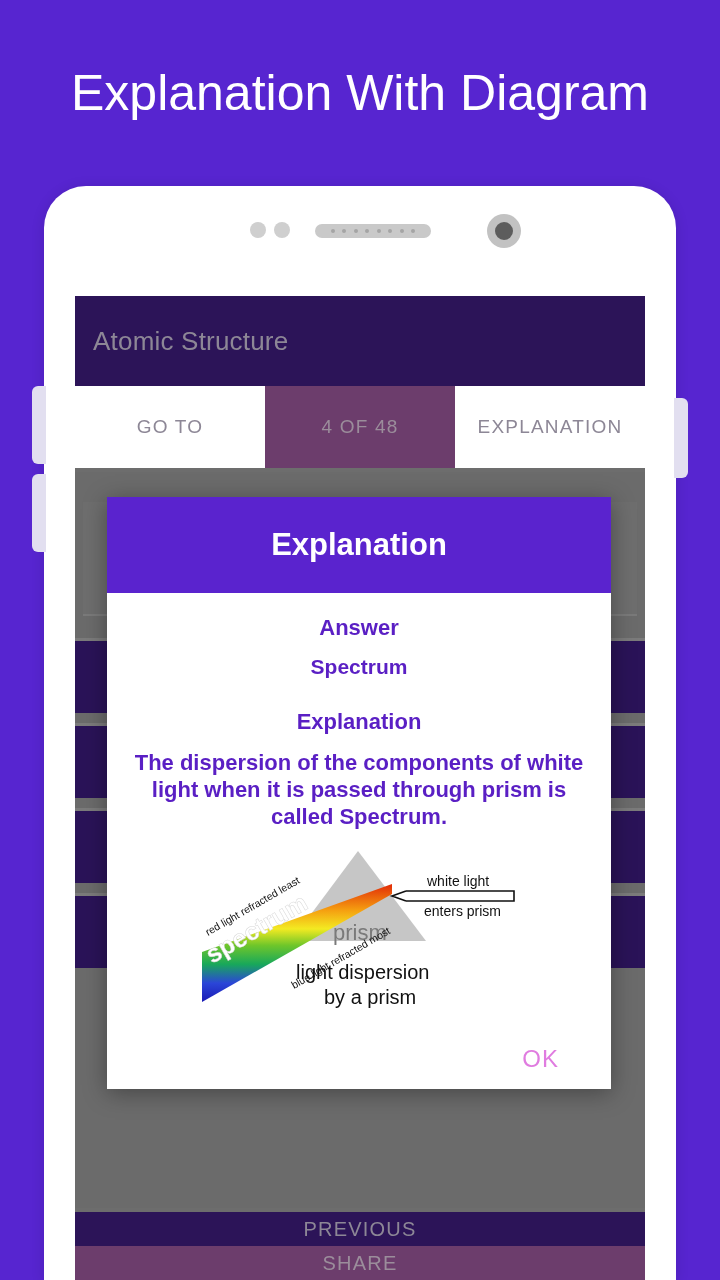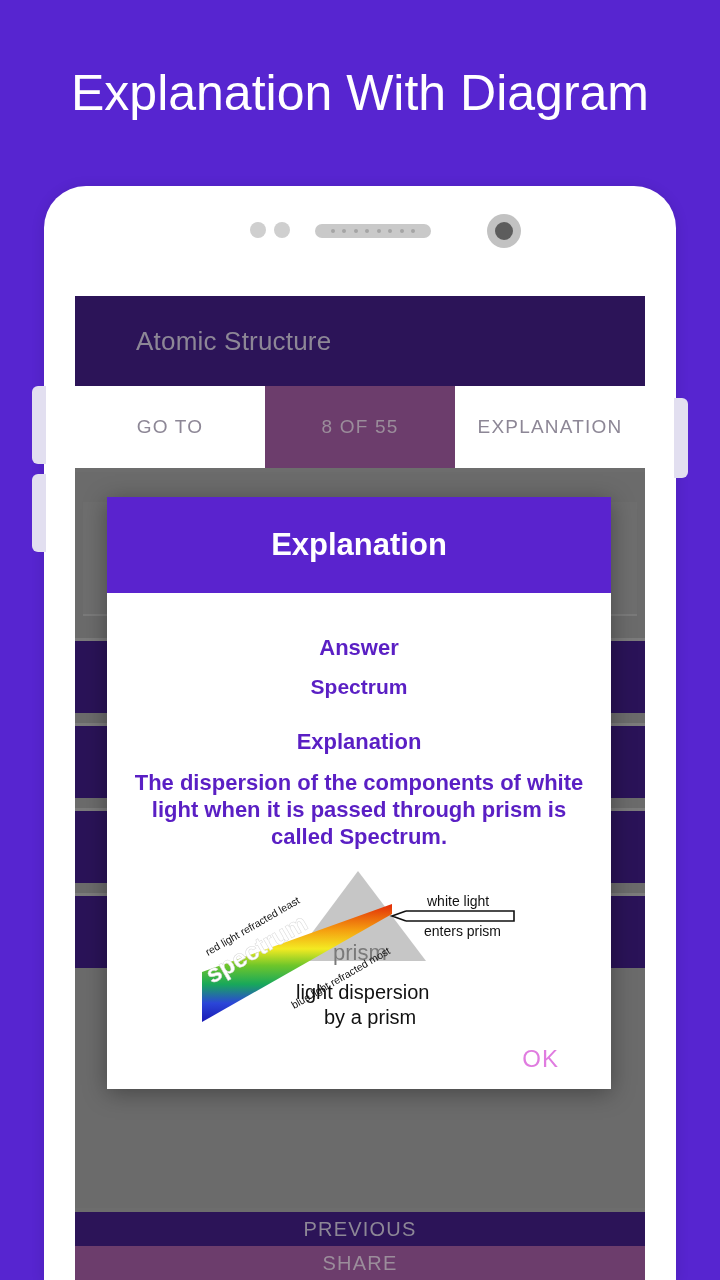--- a/index.html
+++ b/index.html
@@ -54,21 +54,21 @@
   }
   .camera .lens{width:18px;height:18px;border-radius:50%;background:#5d5d5d;}
 
   
   .screen{
     position:absolute;left:31px;top:110px;width:570px;height:984px;
     background:#6b6b6b;overflow:hidden;
   }
   .app-bar{
     height:90px;background:#2c1458;
-    display:flex;align-items:center;padding-left:43px;
+    display:flex;align-items:center;
   }
   .app-title{
     color:#8d8796;font-size:26px;padding-left:18px;letter-spacing:.2px;
   }
   .tabs{height:82px;display:flex;background:#ffffff;}
   .tab{
     flex:1;display:flex;align-items:center;justify-content:center;
     color:#8d8796;font-size:19px;letter-spacing:1.2px;
   }
   .tab.active{background:#6c3d6c;color:#9b8d9b;}
@@ -106,21 +106,21 @@
   .dialog{
     position:absolute;left:107px;top:497px;width:504px;height:592px;
     background:#ffffff;box-shadow:0 4px 22px rgba(0,0,0,.35);
   }
   .dlg-head{
     height:96px;background:#5a23ce;display:flex;align-items:center;justify-content:center;
   }
   .dlg-head .t{color:#fff;font-weight:700;font-size:31px;}
   .dlg-body{padding:22px 0 0 0;}
   .dlg-lbl{
-    text-align:center;color:#5a1fc4;font-weight:700;font-size:22px;margin-bottom:14px;margin-top:20px;
+    text-align:center;color:#5a1fc4;font-weight:700;font-size:22px;margin-bottom:14px;
   }
   .dlg-ans{
     text-align:center;color:#5a1fc4;font-weight:700;font-size:21px;margin-bottom:30px;
   }
   .dlg-para{
     text-align:center;color:#5a1fc4;font-weight:700;font-size:22px;
     line-height:27px;padding:0 22px;margin-top:10px;
   }
 
   
@@ -165,21 +165,21 @@
   </div>
 
   <div class="screen">
 
     <div class="app-bar">
       <div class="app-title">Atomic Structure</div>
     </div>
 
     <div class="tabs">
       <div class="tab">GO TO</div>
-      <div class="tab active">8 OF 55</div>
+      <div class="tab active">4 OF 48</div>
       <div class="tab">EXPLANATION</div>
     </div>
     <div class="tab-underline"></div>
 
     <div class="dim-body">
       <div class="q-card">
         <div class="q-text">Th                                             en</div>
       </div>
       <div class="opts">
         <div class="opt"></div>

